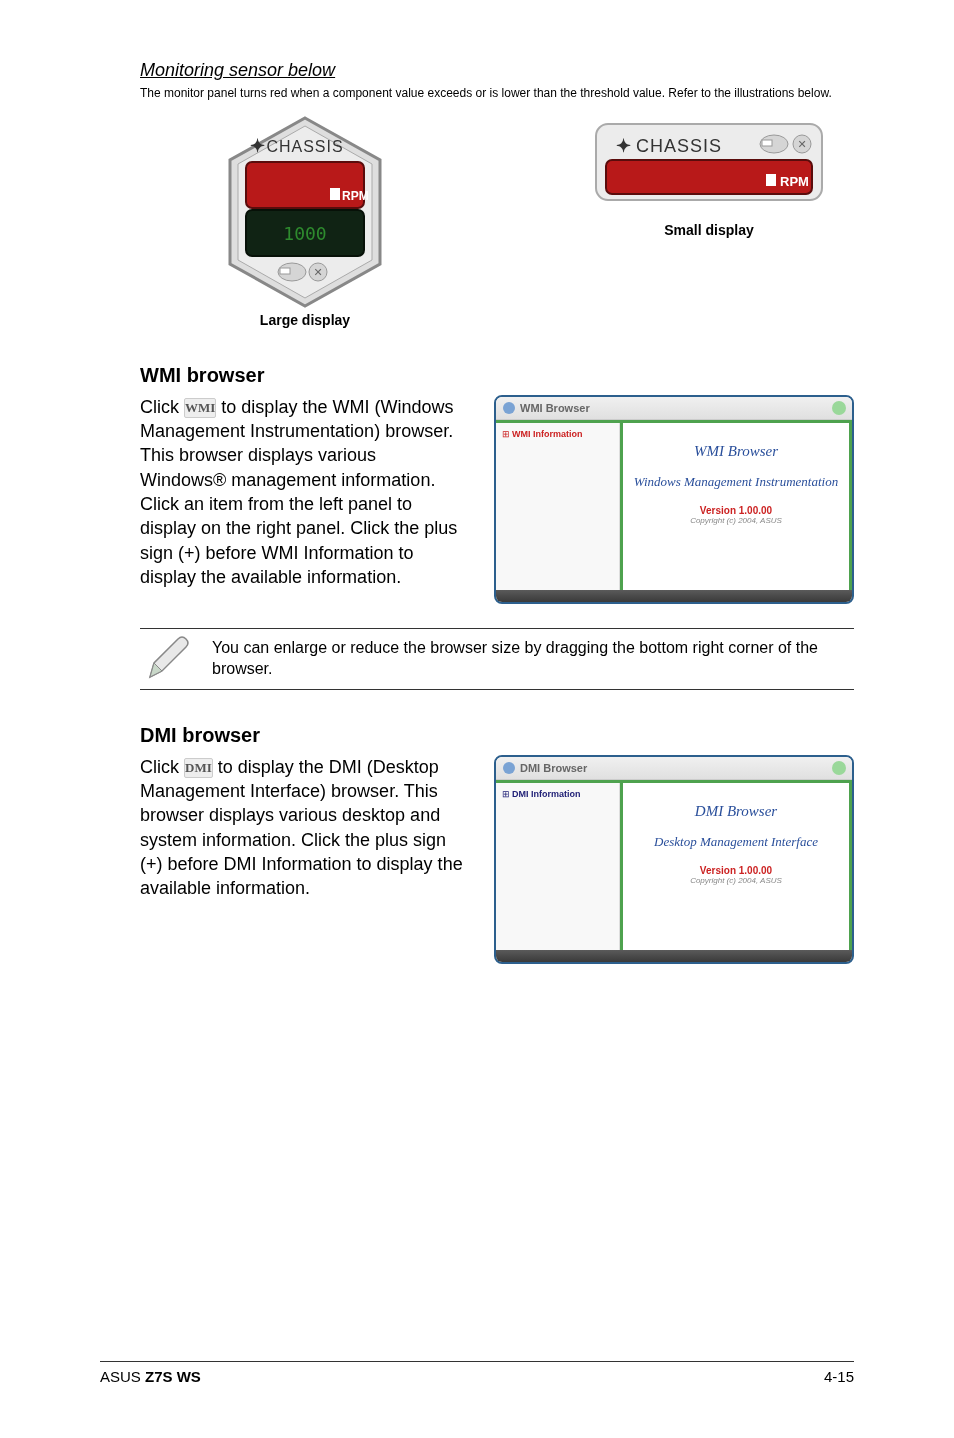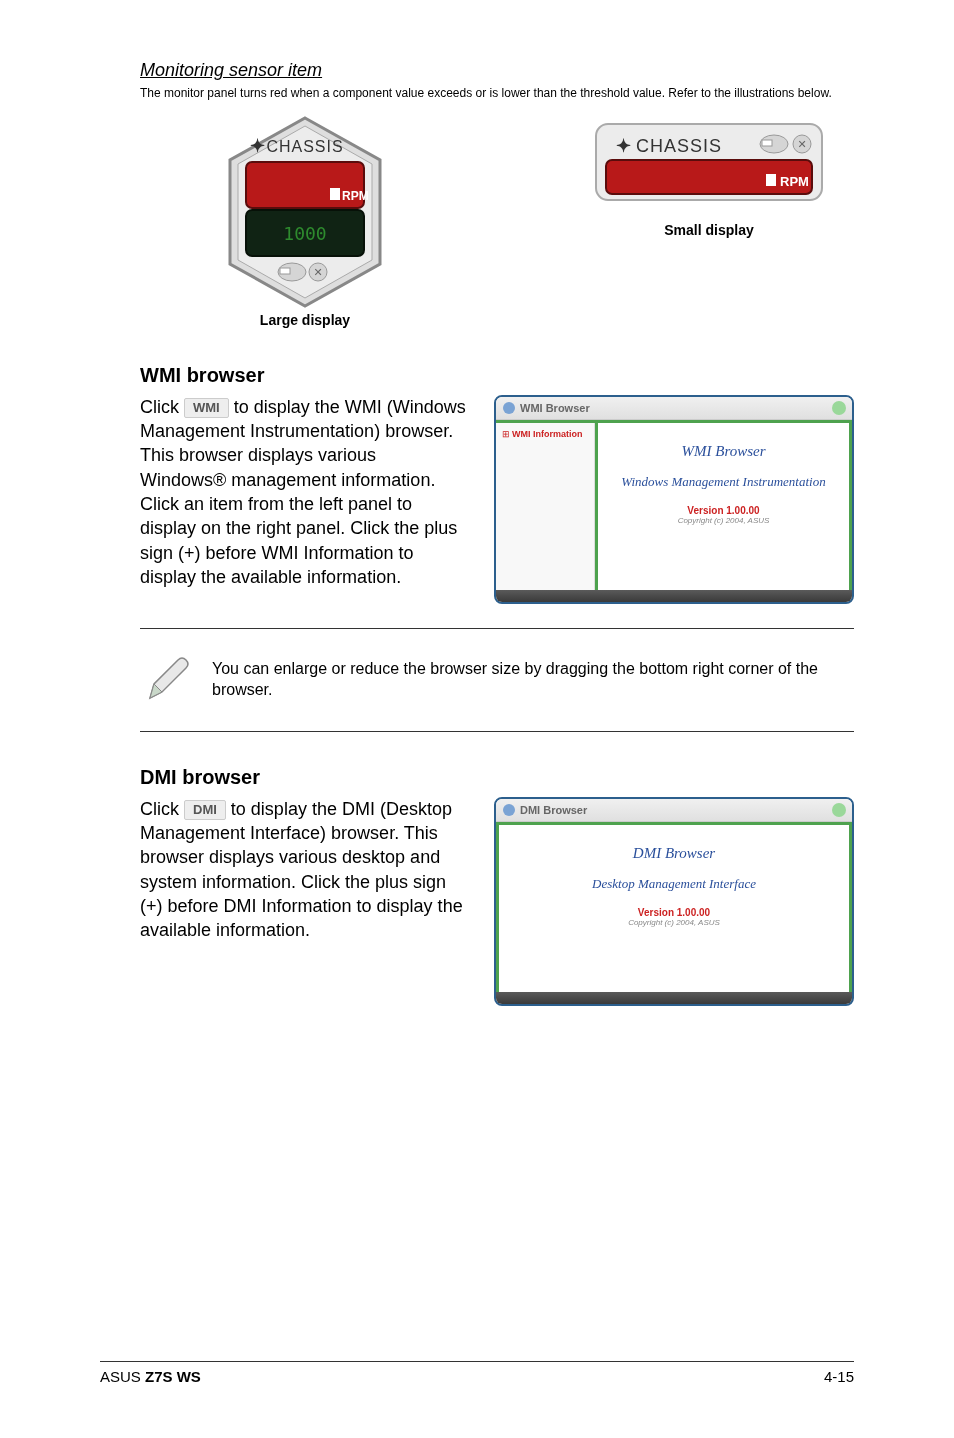--- a/index.html
+++ b/index.html
@@ -61,22 +61,22 @@
     .wmi-text, .dmi-text {
       flex: 1;
       font-size: 18px;
       line-height: 1.35;
     }
     .icon-btn {
       display: inline-block;
       background: #eee;
       border: 1px solid #ccc;
       border-radius: 2px;
-      padding: 0 8px;
-      font-family: Liberation Sans, sans-serif;
+      padding: 0 0;
+      font-family: Liberation Serif, serif;
       font-size: 13px;
       color: #555;
       font-weight: bold;
       vertical-align: middle;
     }
     .browser-window {
       width: 360px;
       border: 2px solid #2c5f8d;
       border-radius: 8px;
       background: #fff;
@@ -101,21 +101,21 @@
       border-radius: 50%;
       background: #9ad89a;
       display: inline-block;
     }
     .browser-body {
       display: flex;
       height: 170px;
       border-top: 3px solid #4ea24e;
     }
     .browser-left {
-      width: 99px;
+      width: 124px;
       background: #f8f8f8;
       border-right: 1px solid #ddd;
       padding: 6px;
       font-size: 9px;
       color: #777;
     }
     .browser-right {
       flex: 1;
       text-align: center;
       padding: 20px 8px 8px;
@@ -153,21 +153,21 @@
     .browser-footer {
       height: 12px;
       background: linear-gradient(#5a5a5a, #3a3a3a);
     }
     .note-section {
       display: flex;
       align-items: center;
       gap: 20px;
       border-top: 1px solid #333;
       border-bottom: 1px solid #333;
-      padding: 27px 4px;
+      padding: 6px 4px;
       margin: 14px 0 34px 0;
     }
     .note-icon {
       width: 48px;
       height: 48px;
       flex-shrink: 0;
     }
     .note-text {
       font-size: 16px;
       line-height: 1.3;
@@ -186,21 +186,21 @@
     .footer-left {
       font-weight: normal;
     }
     .footer-left .bold {
       font-weight: bold;
     }
   </style>
 </head>
 <body>
 
-<div class="sensor-title">Monitoring sensor item</div>
+<div class="sensor-title">Monitoring sensor below</div>
 <div class="sensor-desc">The monitor panel turns red when a component value exceeds or is lower than the threshold value. Refer to the illustrations below.</div>
 
 <div class="displays-row">
   <div class="display-block large-display">
     <svg width="170" height="200" viewBox="0 0 170 200">
       <path d="M85 6 L160 48 L160 152 L85 194 L10 152 L10 48 Z" fill="#dedede" stroke="#888" stroke-width="3"></path>
       <path d="M85 14 L152 52 L152 148 L85 186 L18 148 L18 52 Z" fill="#ececec" stroke="#aaa" stroke-width="1"></path>
       <rect x="26" y="50" width="118" height="46" rx="6" fill="#b81919" stroke="#5a0c0c" stroke-width="2"></rect>
       <text x="122" y="88" font-size="12" fill="#fff" font-family="Arial" font-weight="bold">RPM</text>
       <rect x="110" y="76" width="10" height="12" fill="#fff"></rect>
@@ -280,20 +280,23 @@
     <div class="browser-titlebar">
       <span style="display:flex;align-items:center;gap:4px;">
         <svg width="14" height="14">
             <circle cx="7" cy="7" r="6" fill="#7aa3d4"></circle>
           </svg>
         <span class="titlebar-text">DMI Browser</span>
       </span>
       <span class="close-btn"></span>
     </div>
     <div class="browser-body">
+      <div class="browser-left">
+        <span style="color:#227;">⊞ </span><span style="color:#227;font-weight:bold;">DMI Information</span>
+      </div>
       <div class="browser-right">
         <div class="title1">DMI Browser</div>
         <div class="title2">Desktop Management Interface</div>
         <div class="ver">Version 1.00.00</div>
         <div class="cpy">Copyright (c) 2004, ASUS</div>
       </div>
     </div>
     <div class="browser-footer"></div>
   </div>
 </div>

